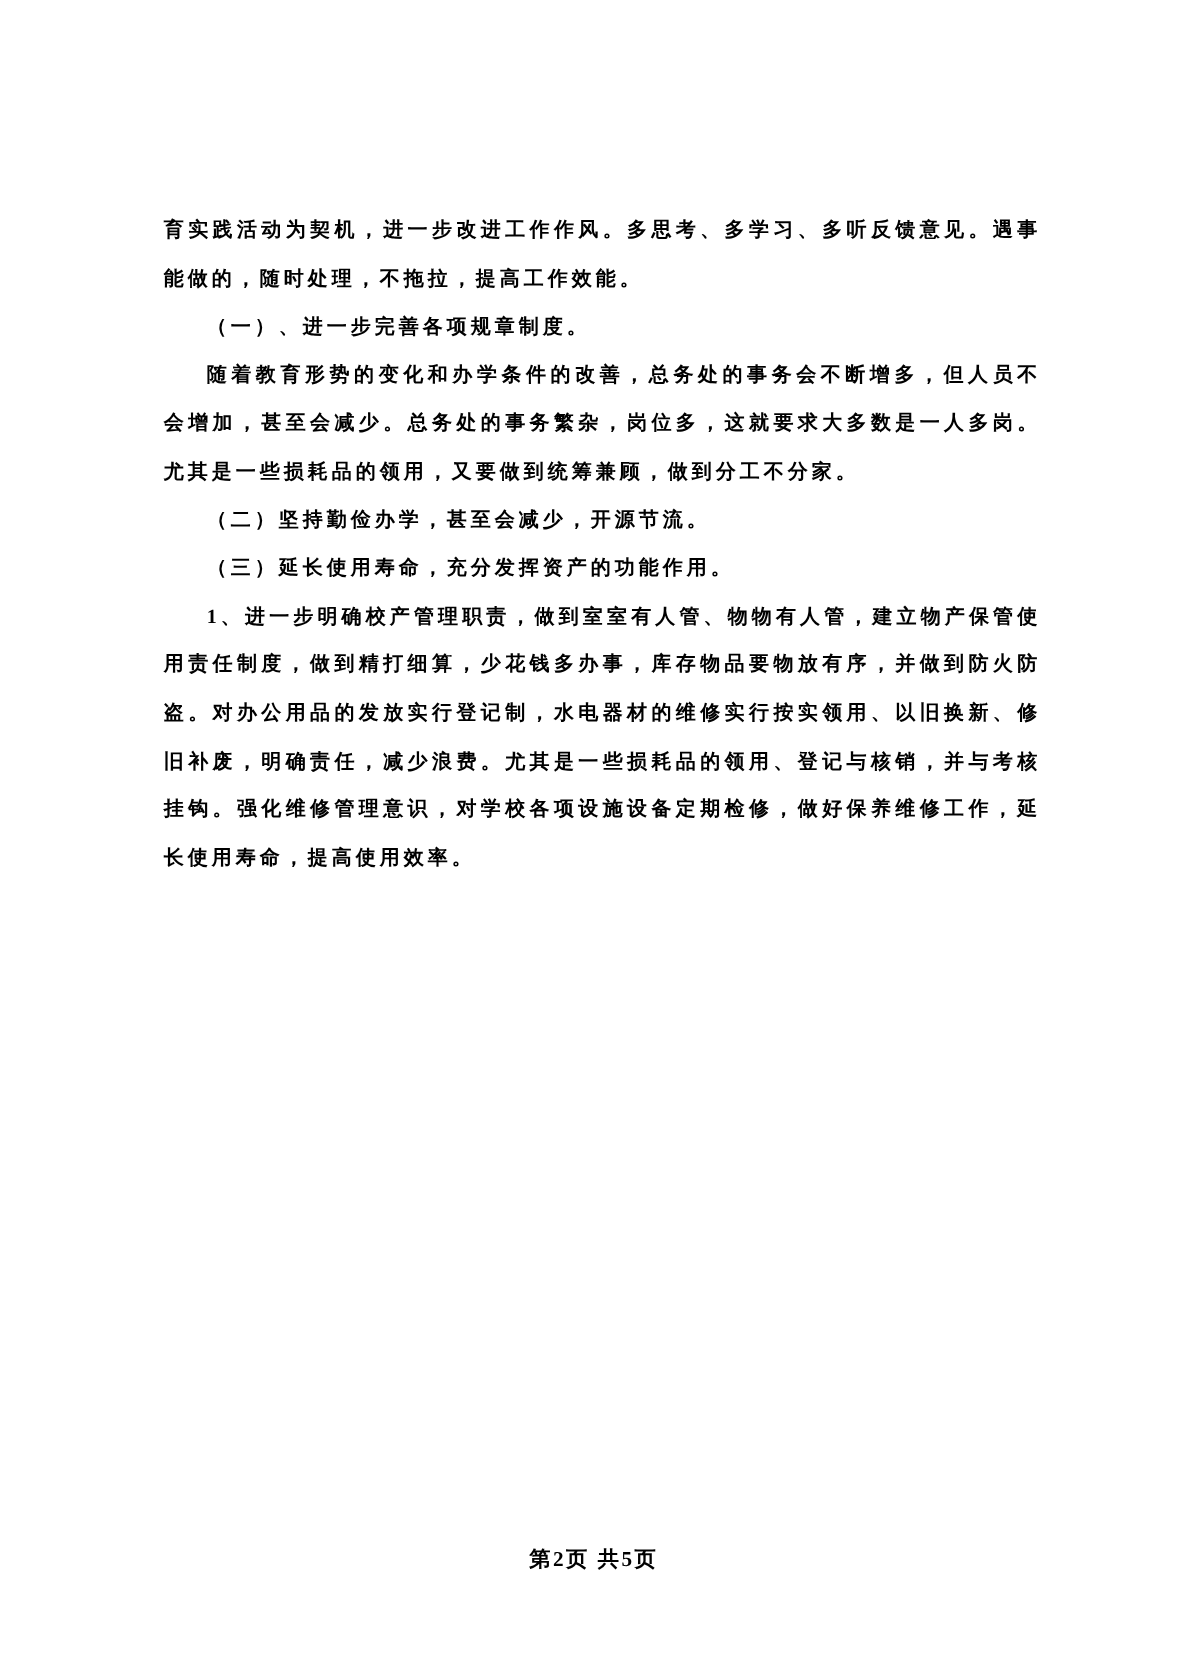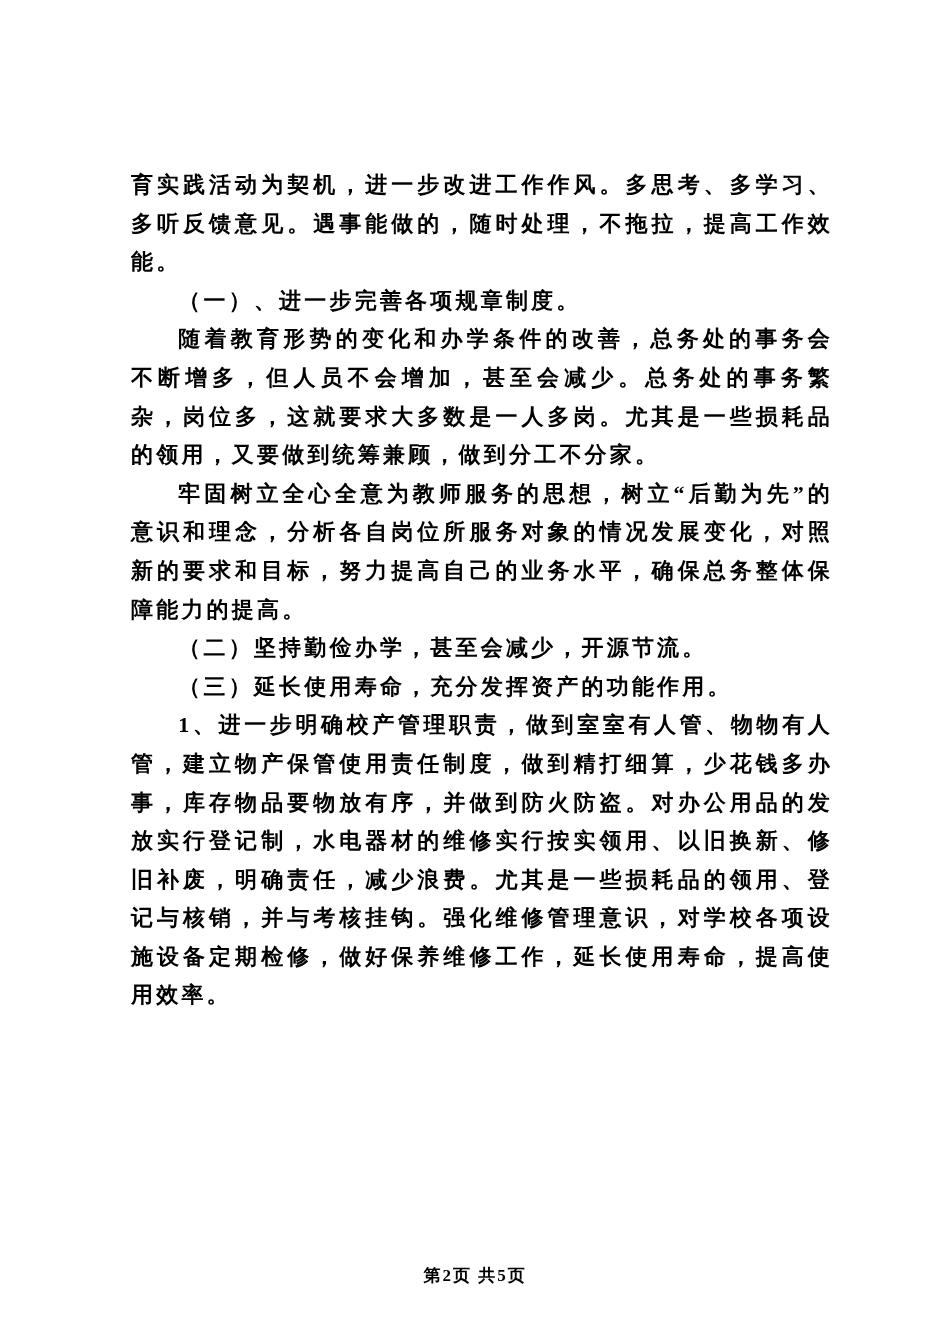--- a/index.html
+++ b/index.html
@@ -21,49 +21,48 @@
     background: #ffffff;
   }
   .content {
     position: absolute;
     left: 131px;
     right: 117px;
     top: 166px;
   }
   p.para {
     margin: 0;
-    font-size: 22px;
+    font-size: 16px;
     line-height: 38.6px;
     letter-spacing: 3.2px;
     font-weight: 600;
     text-align: justify;
     color: #000000;
   }
   p.para.indent {
     text-indent: 2.15em;
   }
   .footer {
     position: absolute;
     left: 0;
     right: 0;
-    top: 1264px;
+    top: 1236px;
     text-align: center;
     font-size: 17px;
     letter-spacing: 2px;
     font-weight: 600;
     color: #000000;
   }
 </style>
 </head>
 <body>
 
 <div class="page">
   <div class="content">
       <p class="para">育实践活动为契机，进一步改进工作作风。多思考、多学习、多听反馈意见。遇事能做的，随时处理，不拖拉，提高工作效能。</p>
       <p class="para indent">（一）、进一步完善各项规章制度。</p>
       <p class="para indent">随着教育形势的变化和办学条件的改善，总务处的事务会不断增多，但人员不会增加，甚至会减少。总务处的事务繁杂，岗位多，这就要求大多数是一人多岗。尤其是一些损耗品的领用，又要做到统筹兼顾，做到分工不分家。</p>
-      <p class="para indent">牢固树立全心全意为教师服务的思想，树立“后勤为先”的意识和理念，分析各自岗位所服务对象的情况发展变化，对照新的要求和目标，努力提高自己的业务水平，确保总务整体保障能力的提高。</p>
       <p class="para indent">（二）坚持勤俭办学，甚至会减少，开源节流。</p>
       <p class="para indent">（三）延长使用寿命，充分发挥资产的功能作用。</p>
       <p class="para indent">1、进一步明确校产管理职责，做到室室有人管、物物有人管，建立物产保管使用责任制度，做到精打细算，少花钱多办事，库存物品要物放有序，并做到防火防盗。对办公用品的发放实行登记制，水电器材的维修实行按实领用、以旧换新、修旧补废，明确责任，减少浪费。尤其是一些损耗品的领用、登记与核销，并与考核挂钩。强化维修管理意识，对学校各项设施设备定期检修，做好保养维修工作，延长使用寿命，提高使用效率。</p>
     </div>
   <div class="footer">第2页 共5页</div>
 </div>
 
 </body></html>

